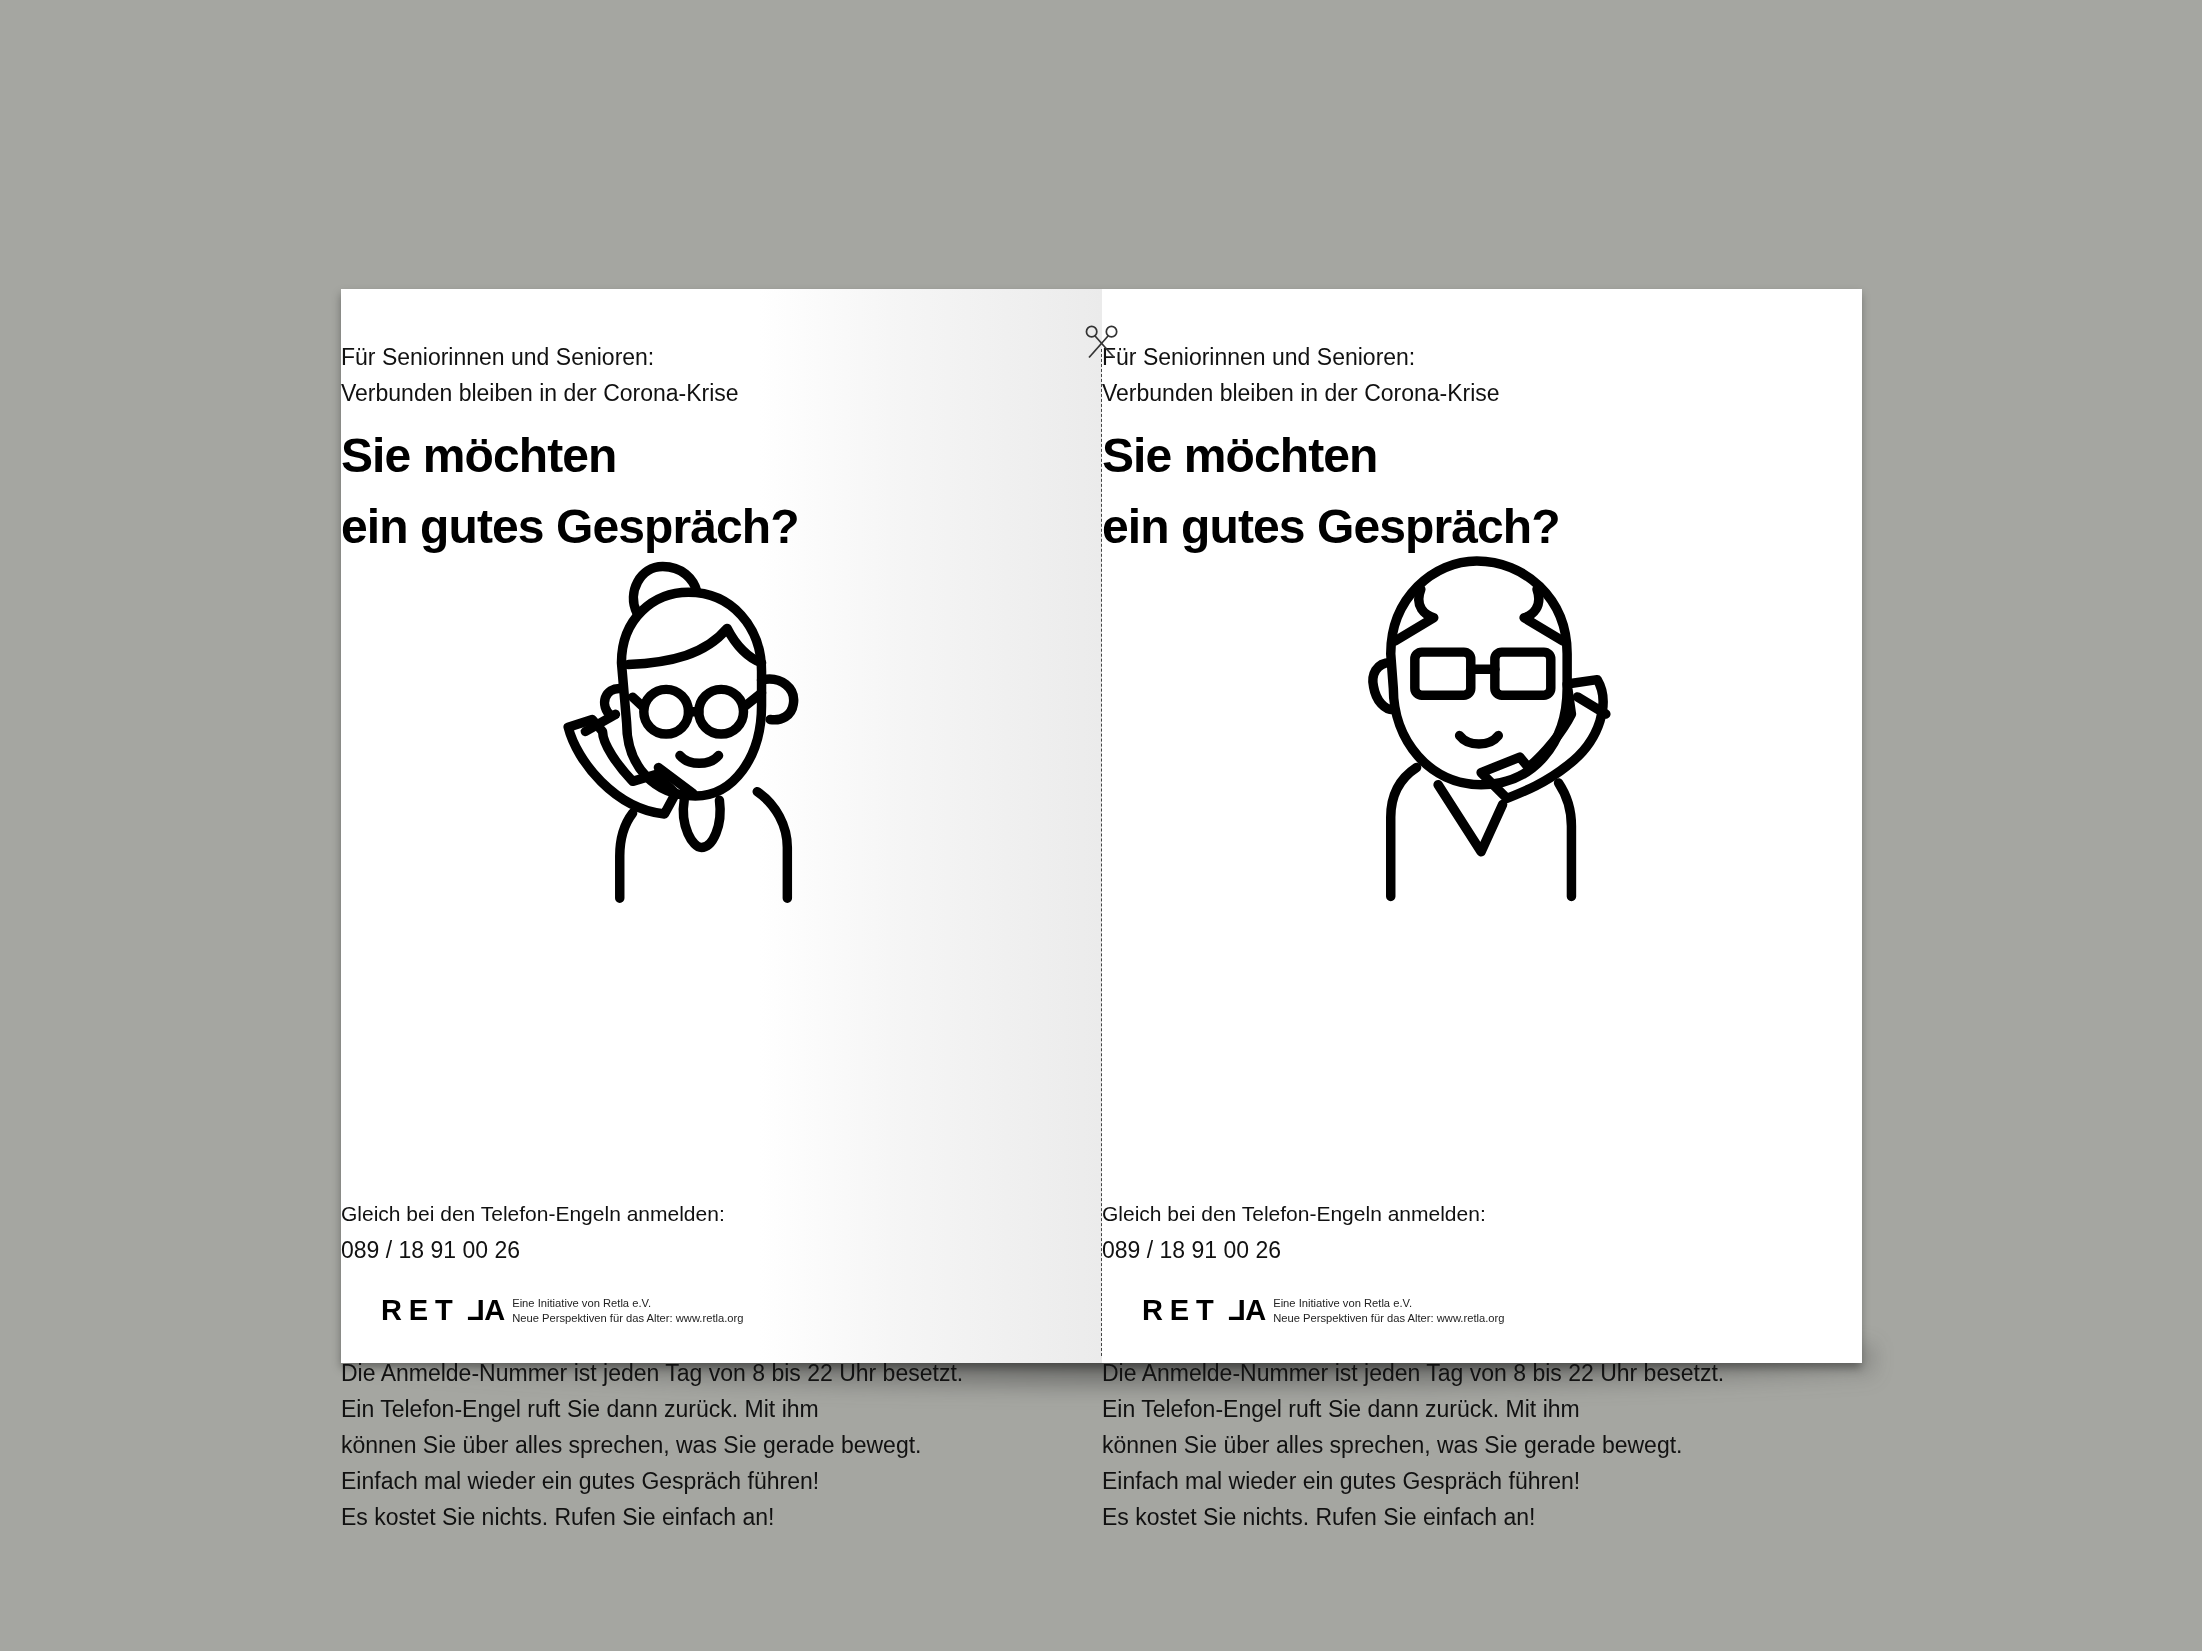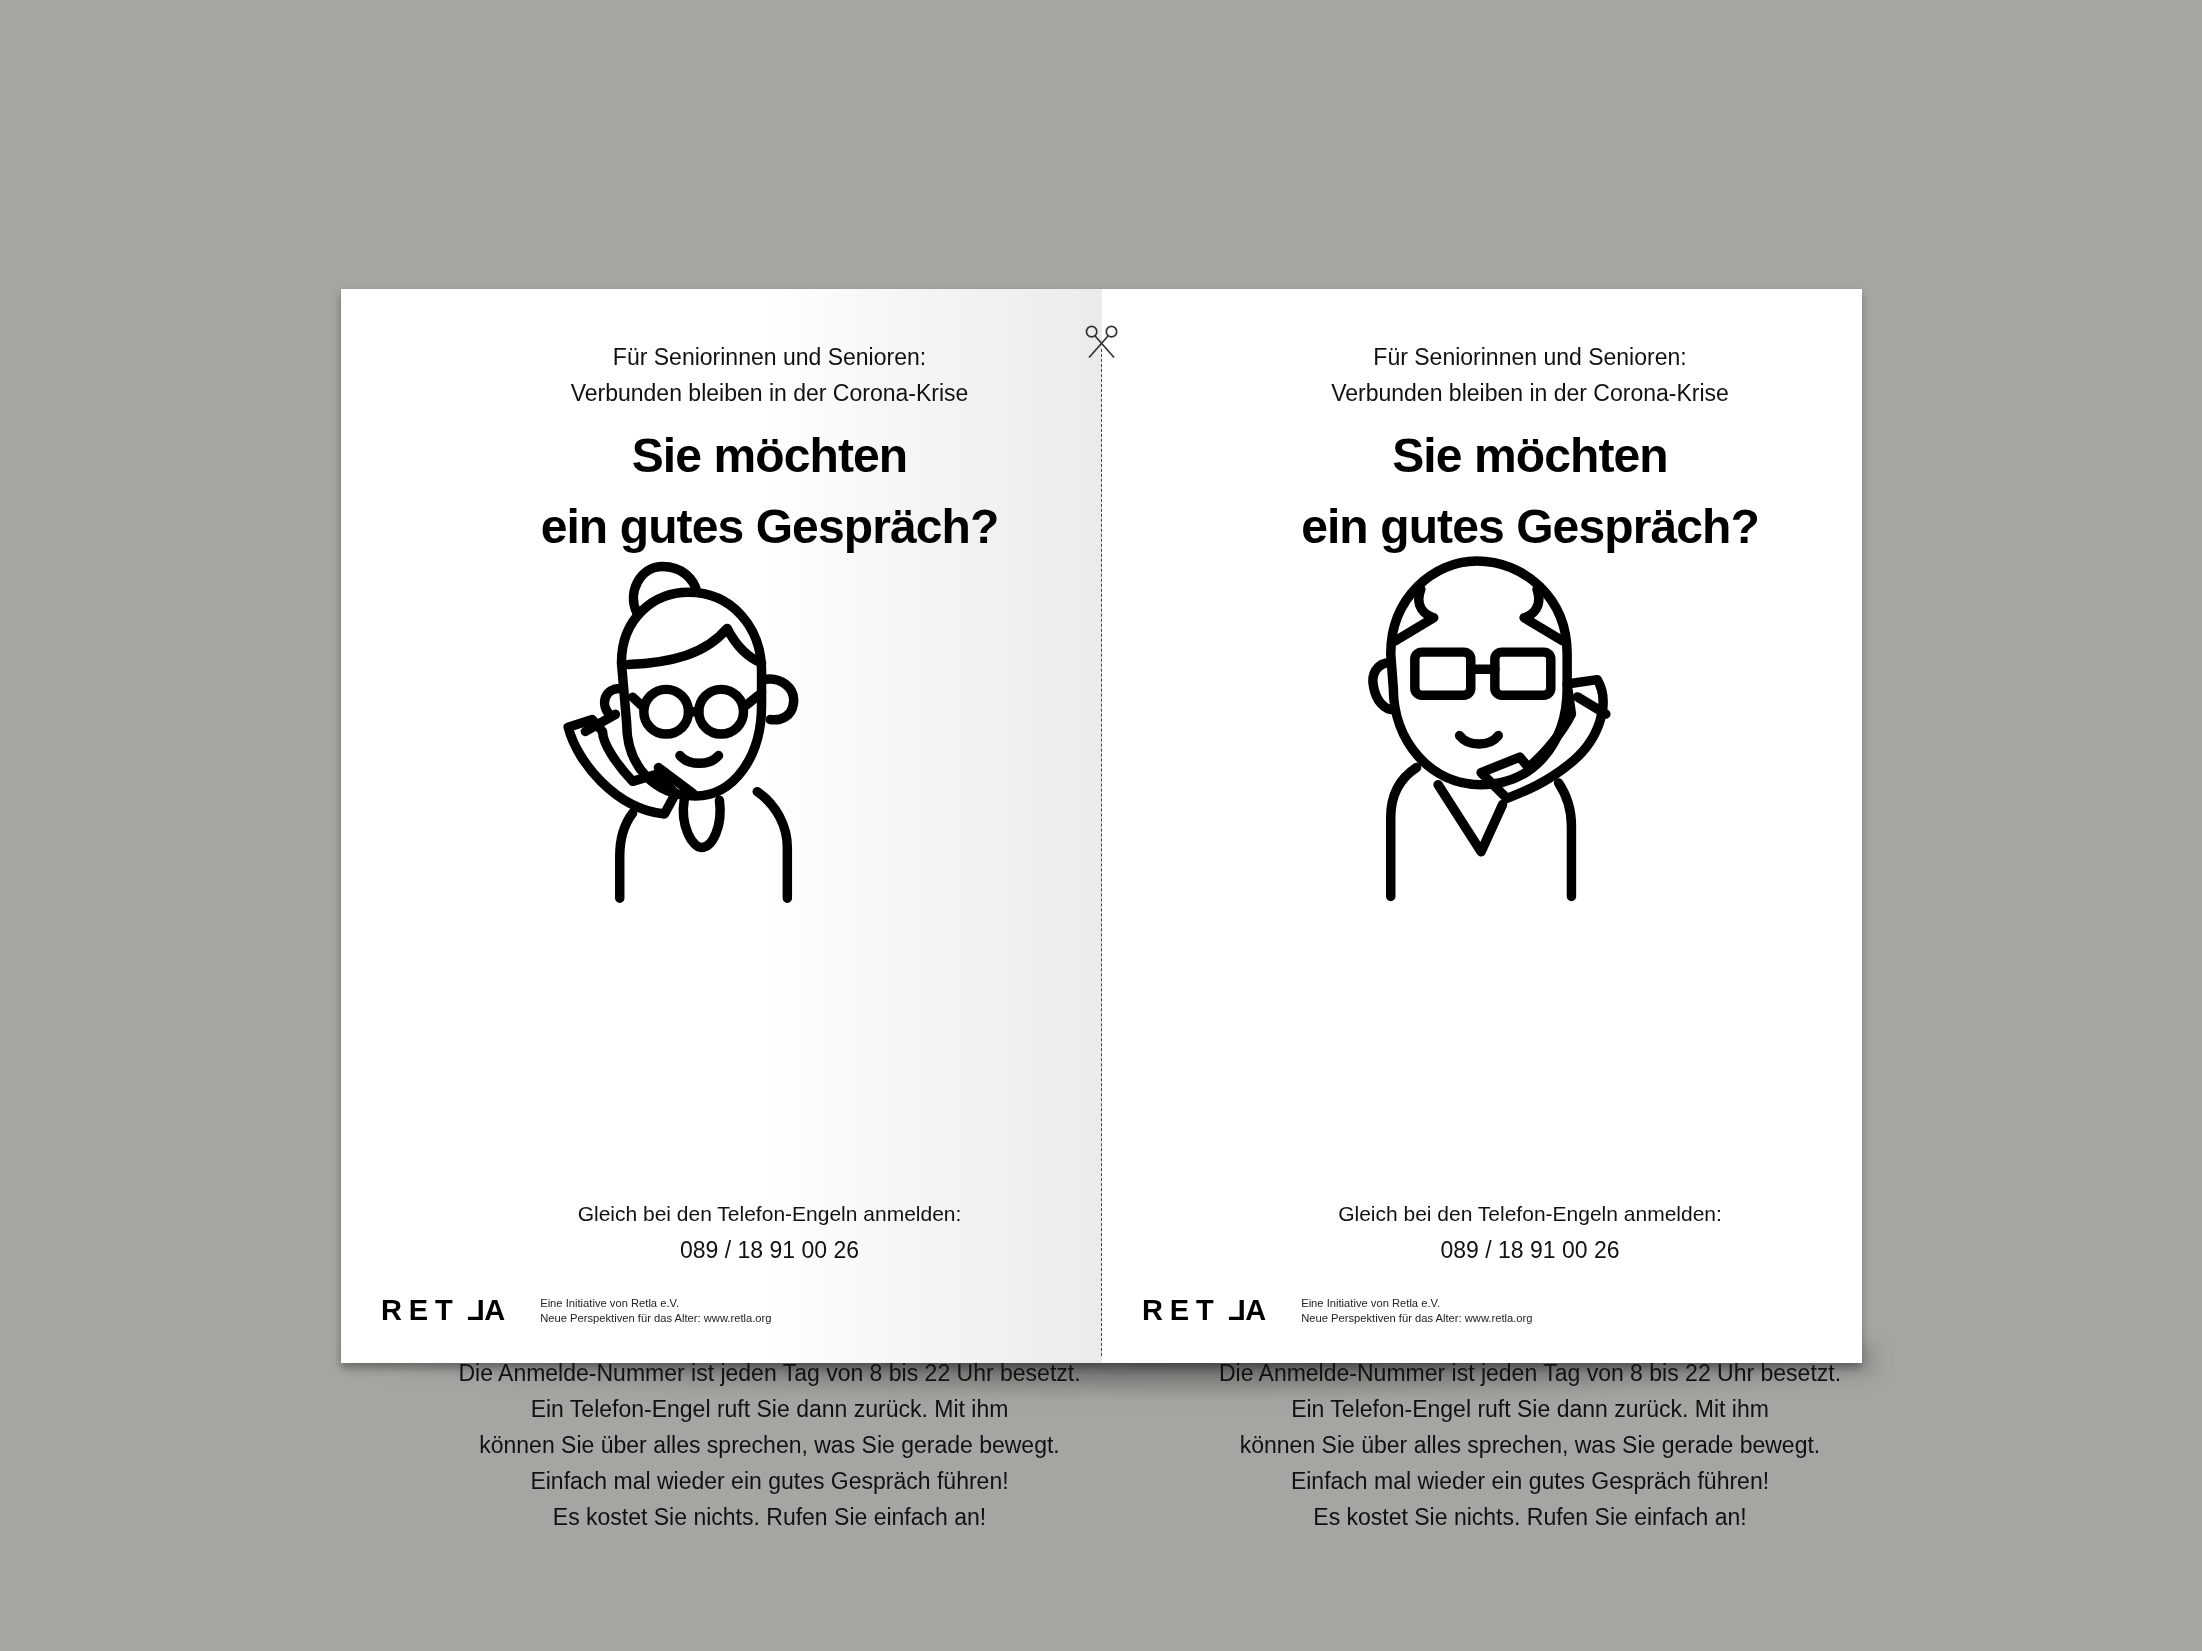--- a/index.html
+++ b/index.html
@@ -24,31 +24,31 @@
   .page.left {
     left:0;
     background: linear-gradient(90deg, #ffffff 0%, #ffffff 55%, #f6f6f6 72%, #efefef 90%, #ebebeb 100%);
   }
   .page.right { left:761px; width:760px; background:#fff; }
   .fold {
     position:absolute; left:760px; top:60px; width:0; height:1007px;
     border-left:1.7px dashed #444;
   }
   .scissors { position:absolute; left:742px; top:34px; width:38px; height:38px; }
-  .center { position:absolute; left:0; width:100%; text-align:center;padding-left:48px; }
+  .center { position:absolute; left:0; width:100%; text-align:left; }
   .sub { font-size:23px; line-height:36px; top:50px; color:#111; }
   .headline {
     font-weight:bold; font-size:48px; line-height:71px; top:131px; letter-spacing:-0.9px; color:#000;
   }
   .illus { position:absolute; }
   .cta { font-size:21px; top:907px; line-height:36px; }
   .phone { font-size:23px; font-weight:normal; top:943px; line-height:36px; }
   .body-text { font-size:23px; line-height:36px; top:1066px; }
   .body-text div { white-space:nowrap; }
-  .footer { position:absolute; left:40px; top:1005px; display:flex; align-items:center;gap:28px; }
+  .footer { position:absolute; left:40px; top:1005px; display:flex; align-items:center; }
   .logo {
     font-weight:bold; font-size:29px; letter-spacing:6.9px; color:#000;
     display:flex; align-items:center;
   }
   .logo .rl { display:inline-block; transform:scaleX(-1); }
   .footer-text { font-size:11.2px; line-height:14.6px; color:#222; }
 </style>
 </head>
 <body>
 

